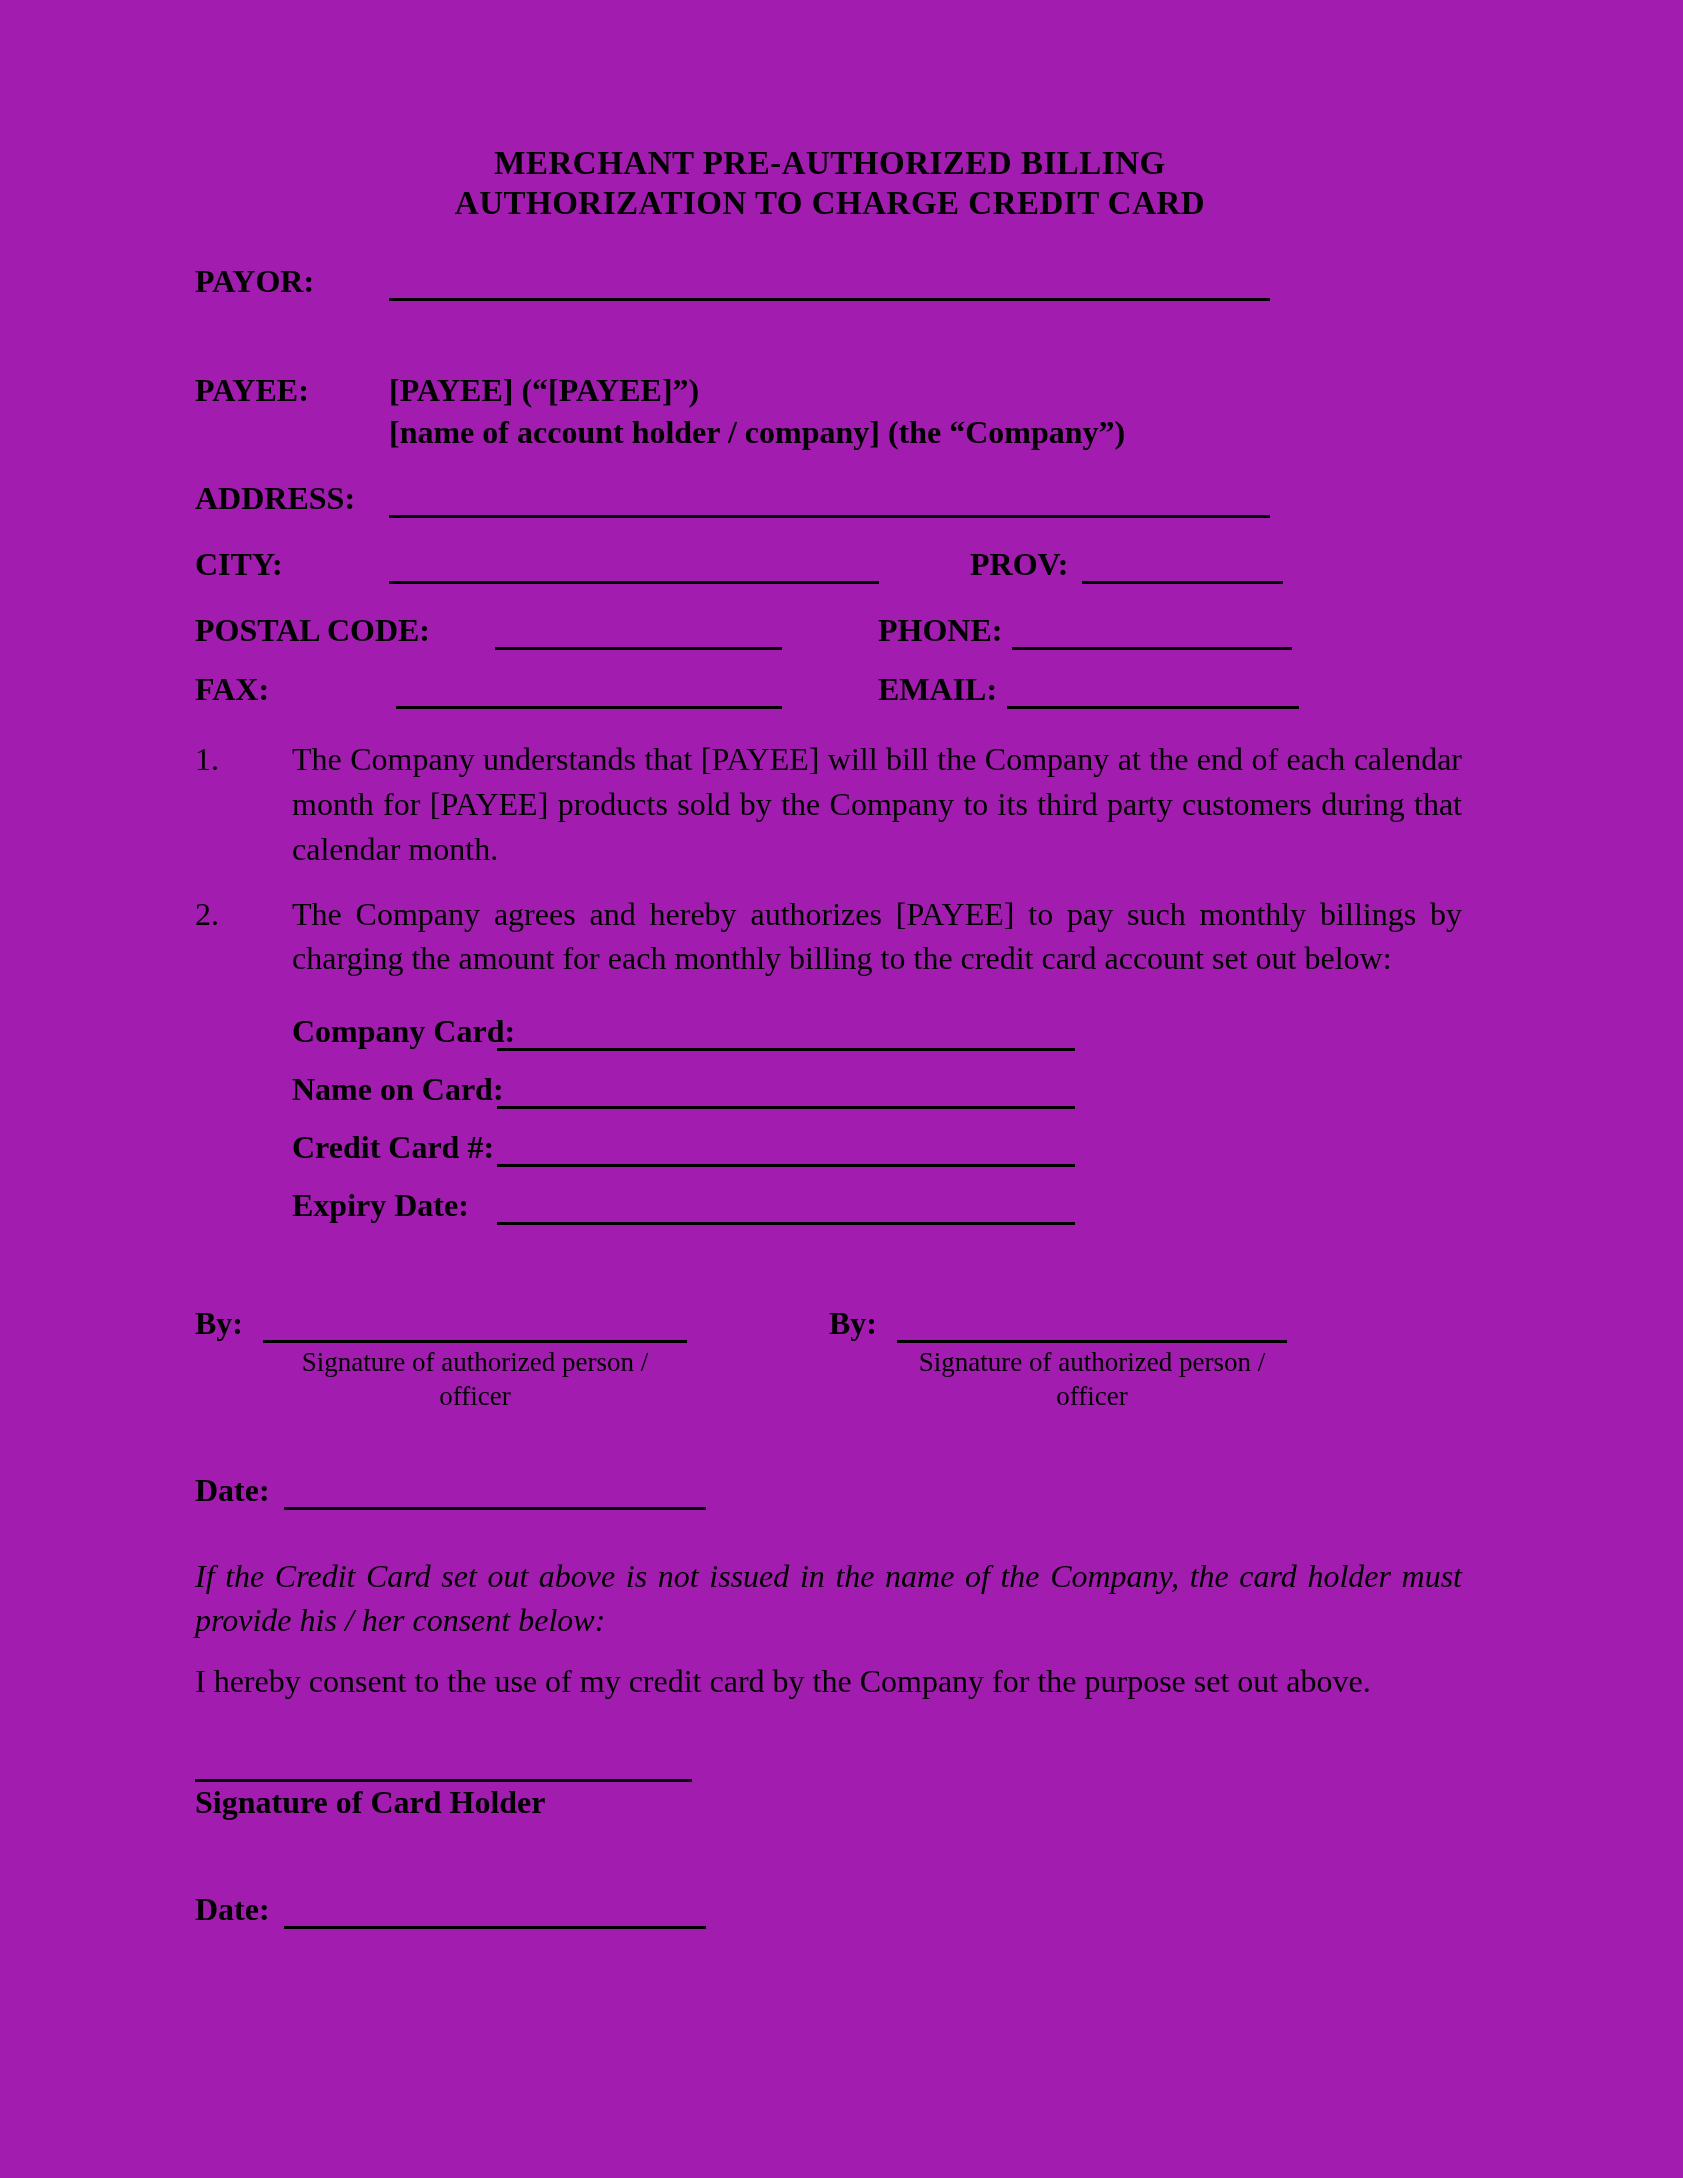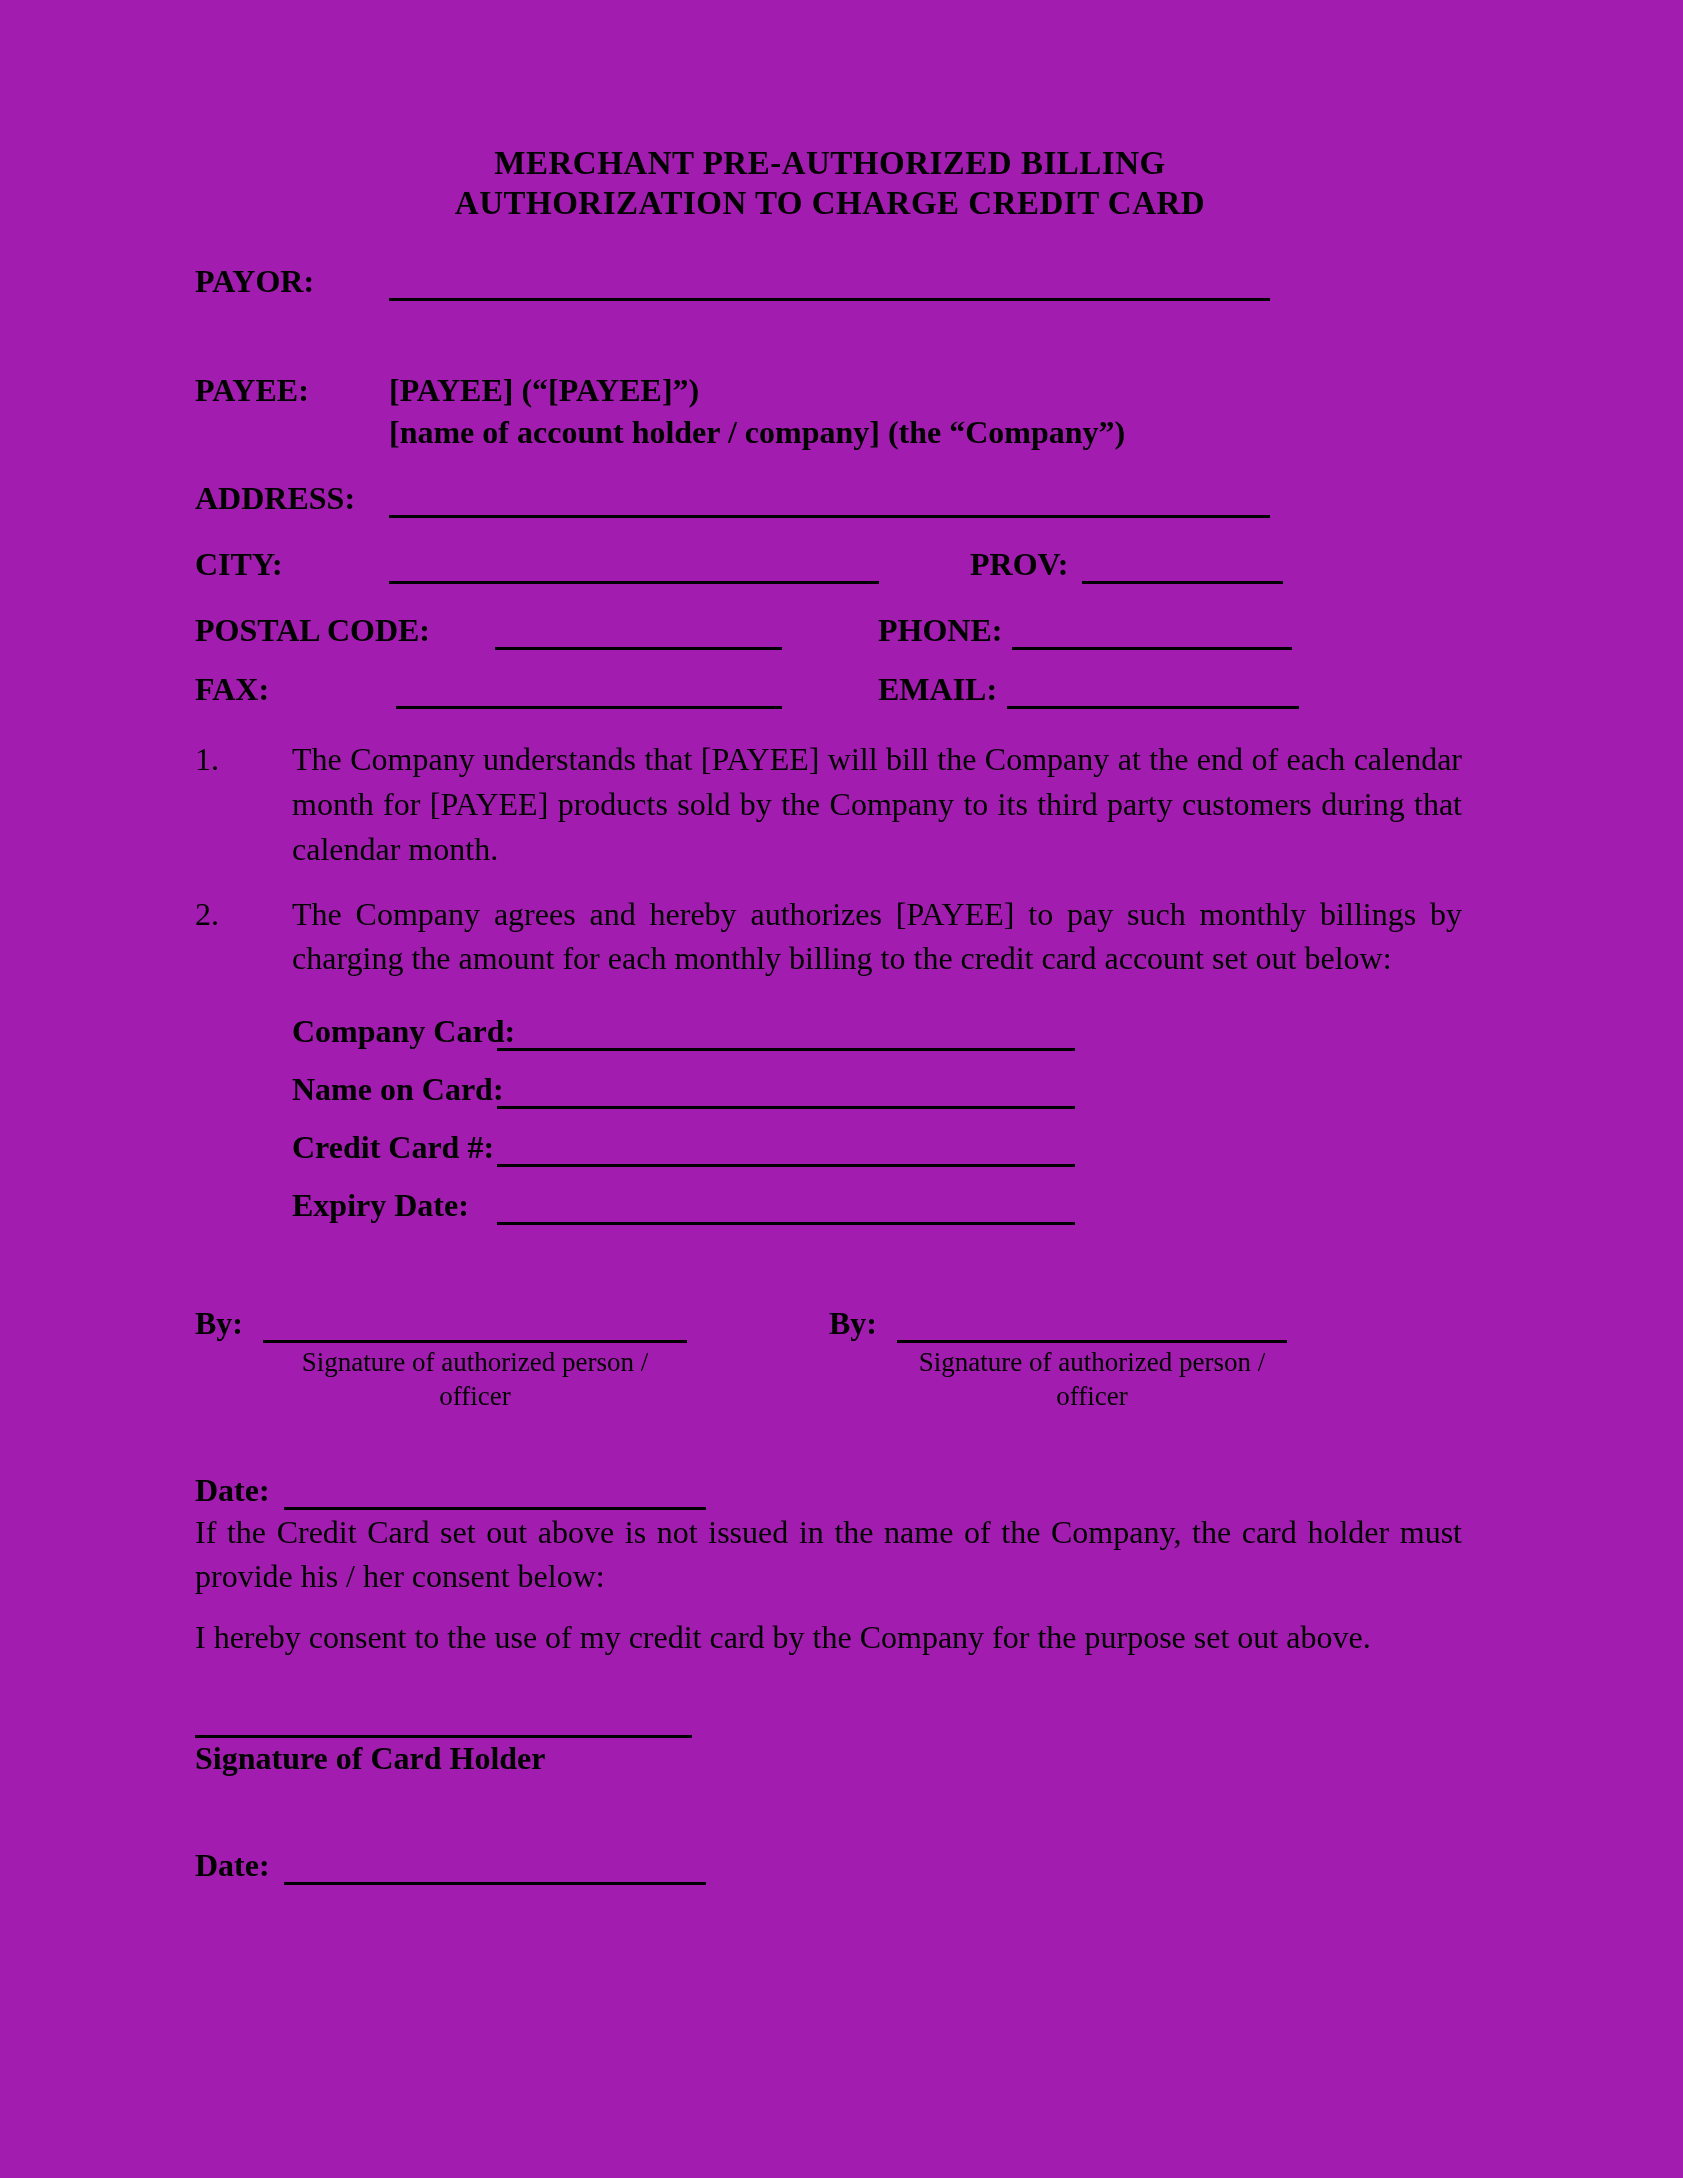--- a/index.html
+++ b/index.html
@@ -74,21 +74,23 @@
   }
   .sigblock { display: grid; column-gap: 20px; }
   .sigblock.left  { grid-template-columns: auto 424px; }
   .sigblock.right { grid-template-columns: auto 390px; }
   .sigblock .slbl { grid-row: 1; grid-column: 1; align-self: end; font-weight: bold; height: 46px; display:flex; align-items:flex-end; }
   .sigblock .sline { grid-row: 1; grid-column: 2; border-bottom: 3px solid #000; height: 46px; }
   .sigblock .scap { grid-row: 2; grid-column: 2; font-size: 27px; text-align: center; padding-top: 3px; }
   .date-row { margin-top: 50px; }
   .date-line { width: 422px; margin-left: 14px; }
   .italic-para {
+    margin-top: 44px;
     width: 1267px;
+    font-style: italic;
     text-align: justify;
     line-height: 1.4;
   }
   .consent-para { margin-top: 16px; width: 1267px; line-height: 1.4; }
   .cardholder-block { margin-top: 75px; }
   .cardholder-line { width: 497px; border-bottom: 3px solid #000; height: 0; }
   .cardholder-caption { font-weight: bold; }
   .bottom-date-row { margin-top: 61px; }
 </style>
 </head>

